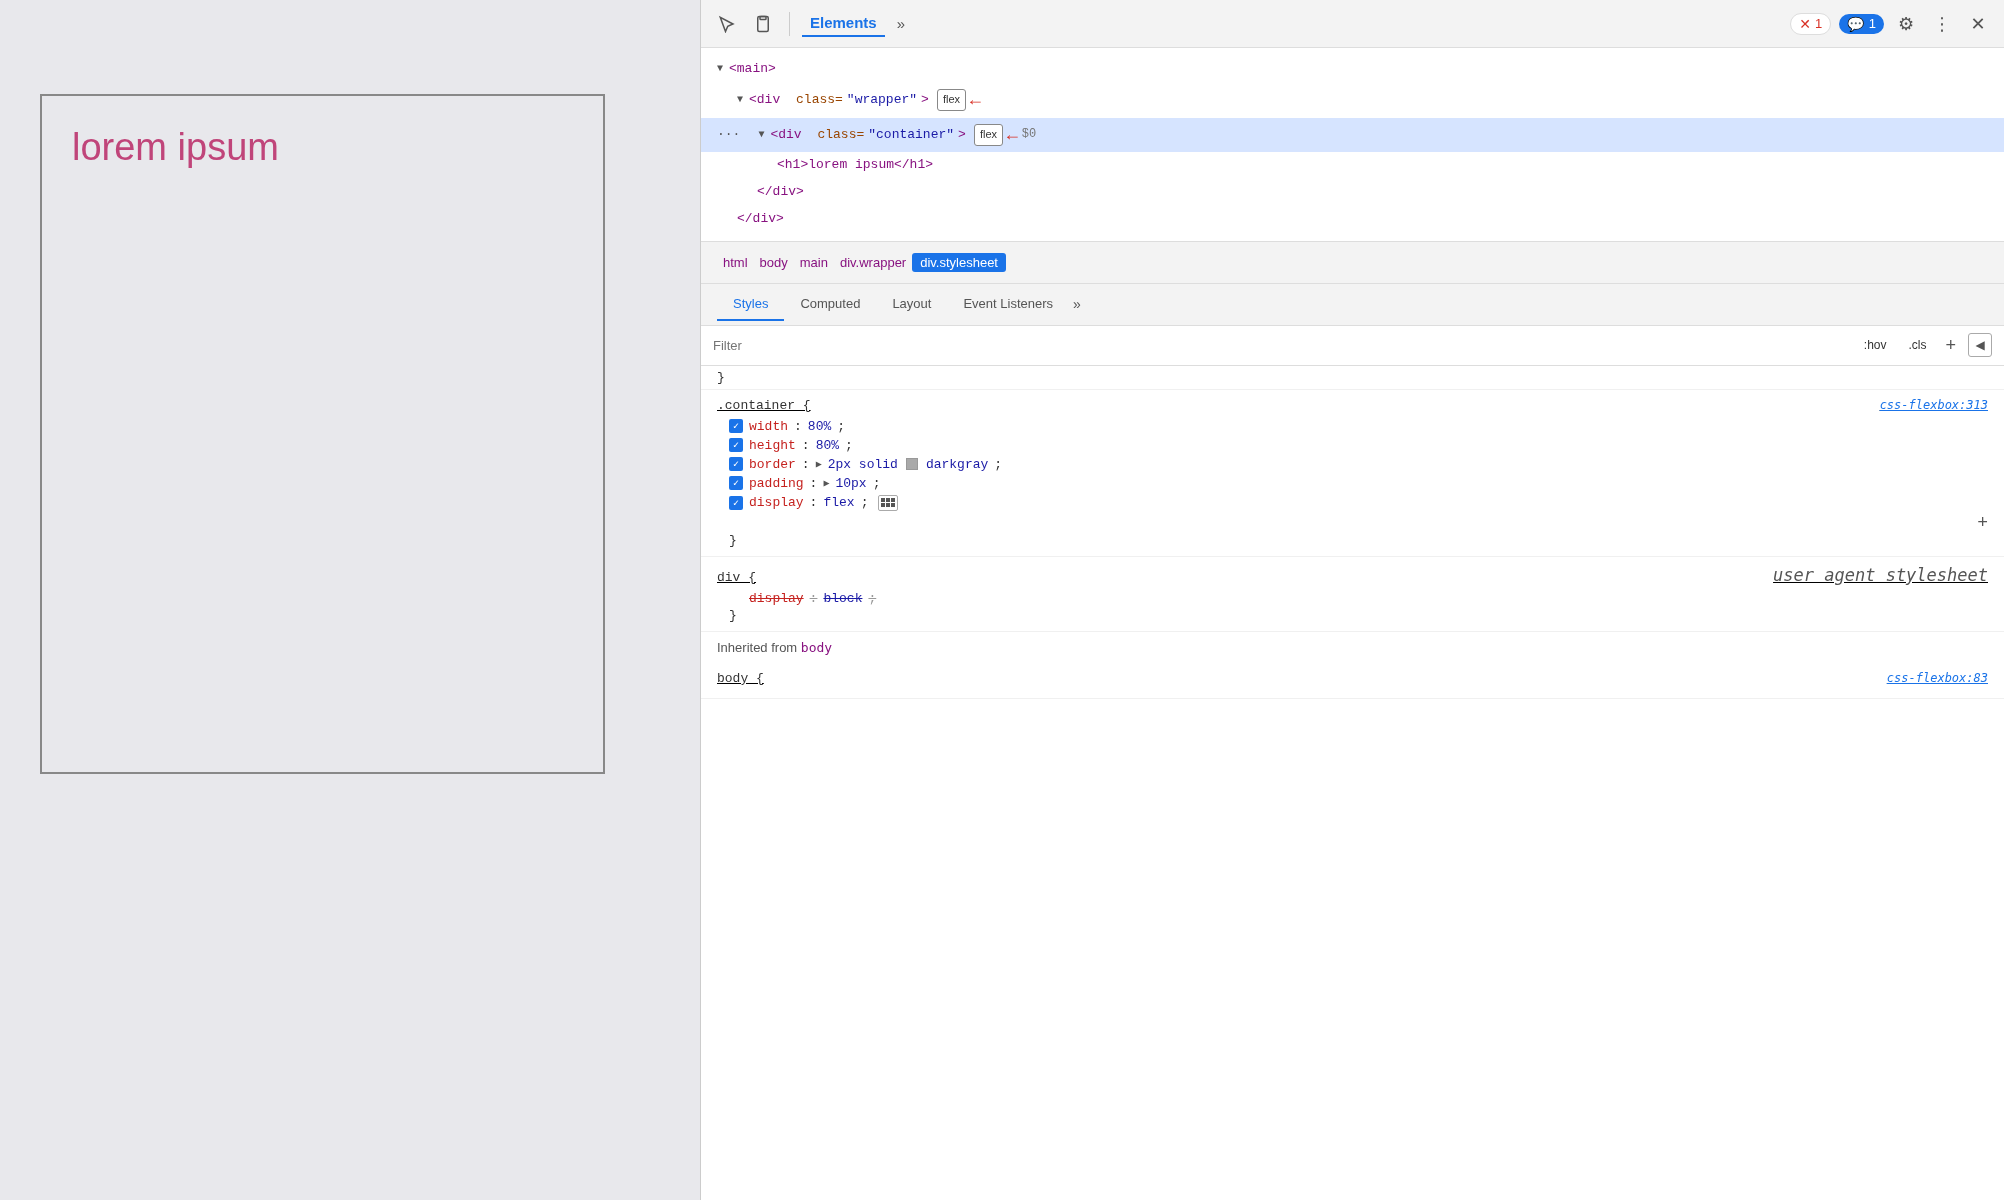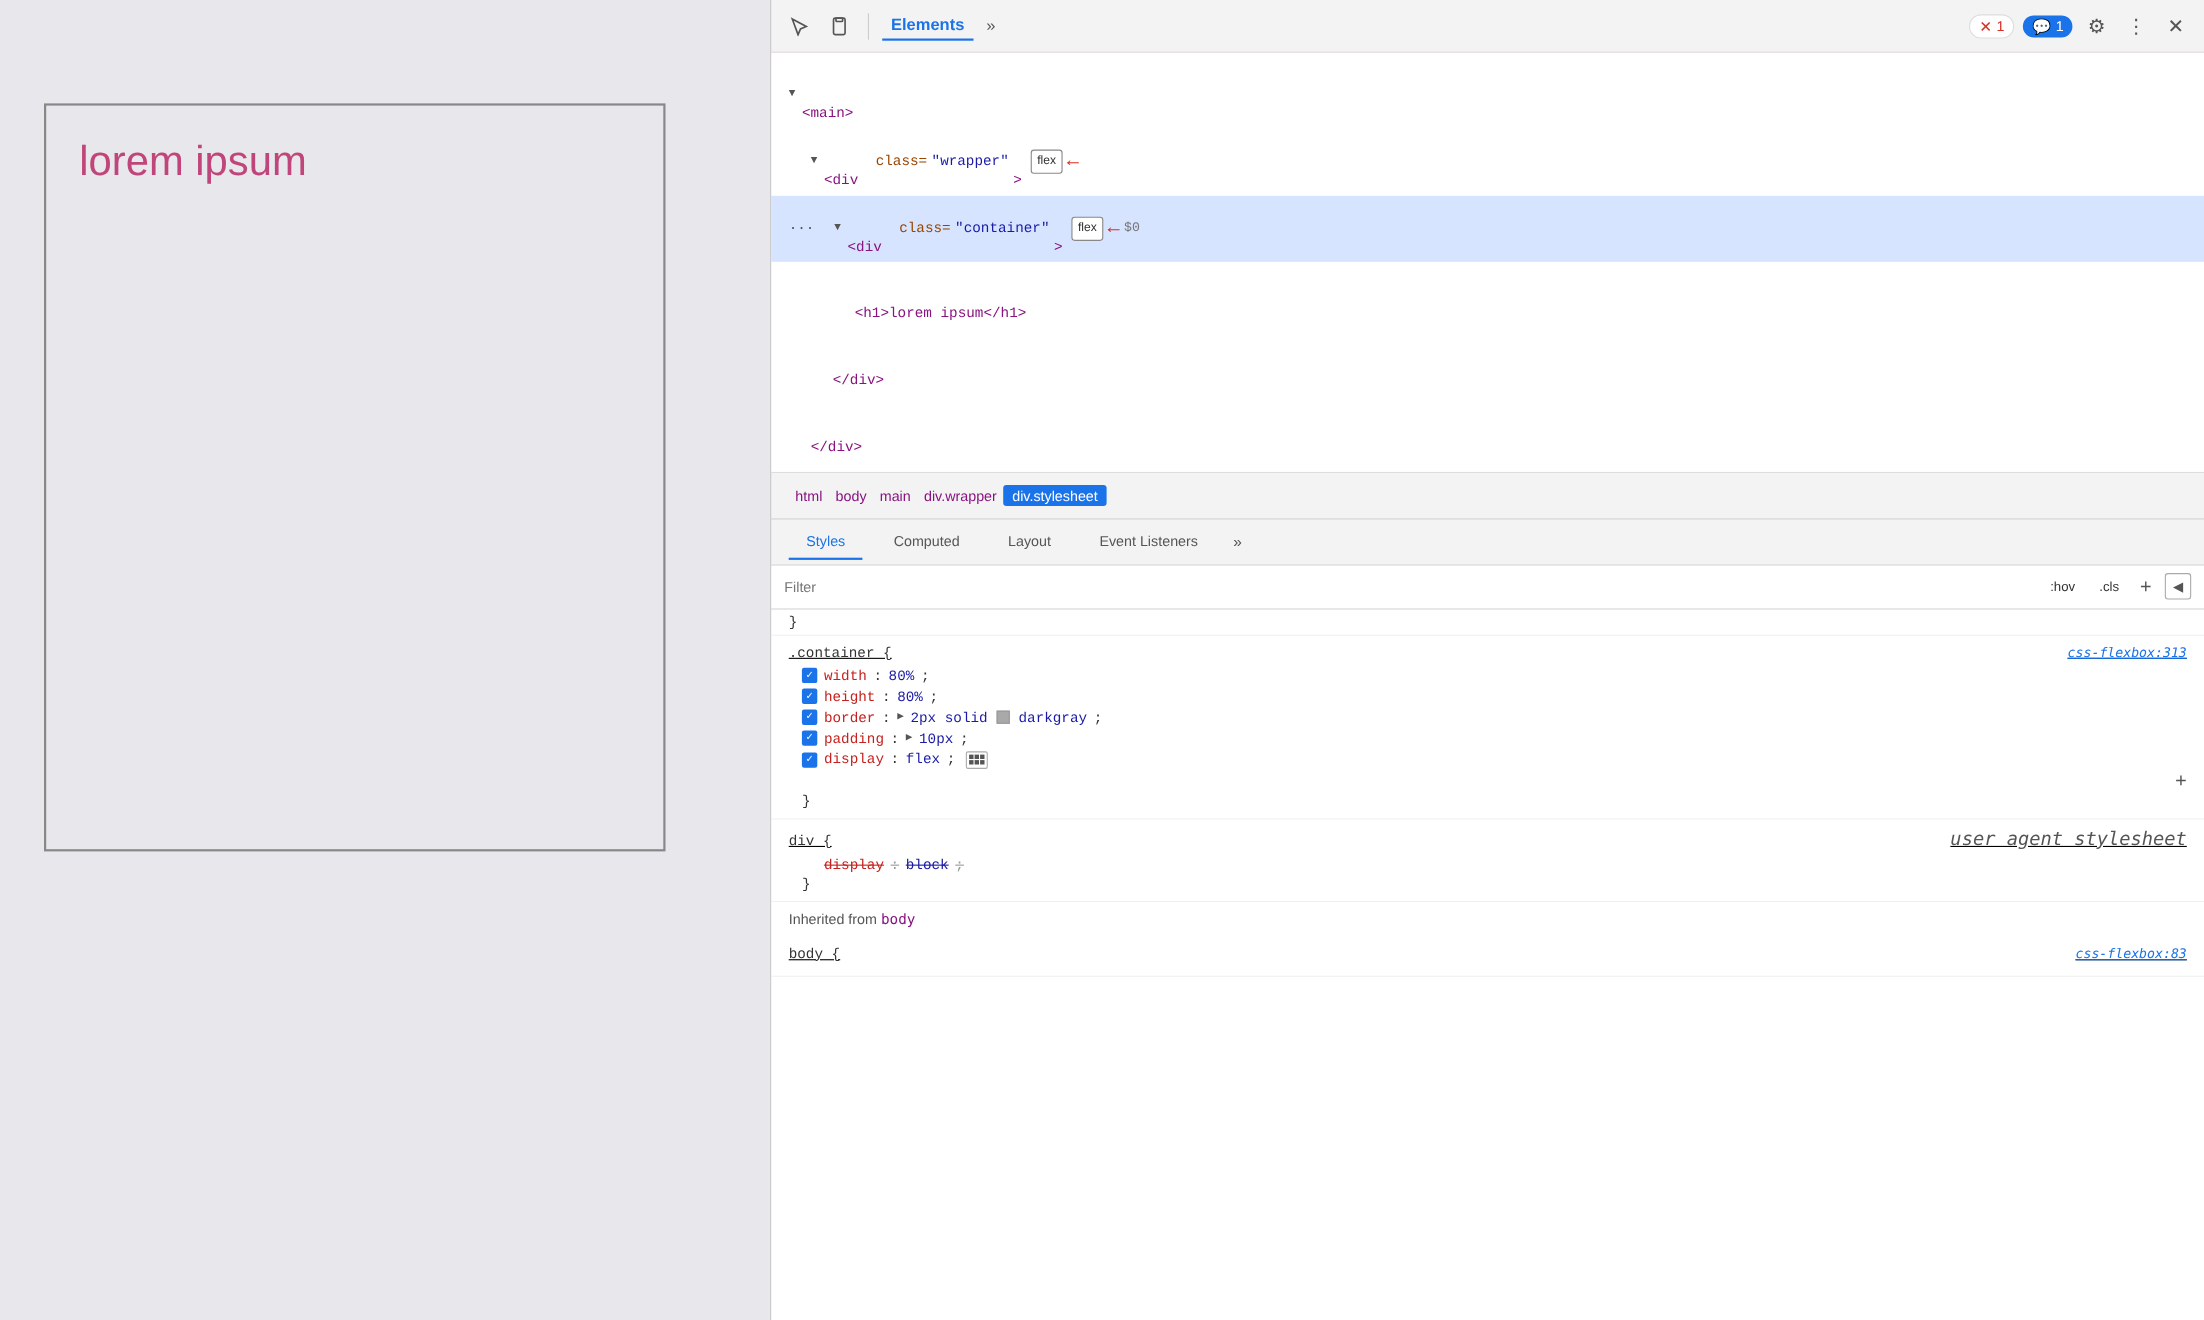--- a/index.html
+++ b/index.html
@@ -98,21 +98,21 @@
     .dom-line {
       padding: 3px 16px;
       display: flex;
       align-items: center;
       gap: 4px;
       line-height: 1.6;
     }
     .dom-line.selected {
       background: #d6e4ff;
     }
-    .dom-tag { color: #881280; margin-top: 34px; }
+    .dom-tag { color: #881280; }
     .dom-attr-name { color: #994500; }
     .dom-attr-value { color: #1a1aa6; }
     .dom-triangle { color: #555; font-size: 10px; margin-right: 2px; }
     .flex-badge {
       background: #fff;
       border: 1px solid #888;
       border-radius: 3px;
       font-size: 11px;
       color: #333;
       padding: 1px 5px;
@@ -154,21 +154,21 @@
     }
 
     
     .styles-tabs {
       display: flex;
       align-items: center;
       padding: 0 16px;
       background: #f3f3f3;
       border-bottom: 1px solid #ddd;
       height: 42px;
-      gap: 12px;
+      gap: 0;
     }
     .style-tab {
       font-size: 13px;
       padding: 8px 16px;
       cursor: pointer;
       color: #555;
       border-bottom: 2px solid transparent;
     }
     .style-tab.active {
       color: #1a73e8;

